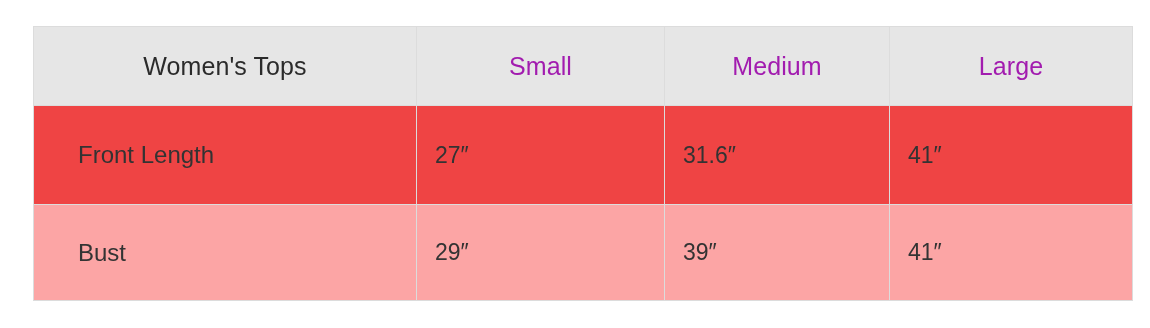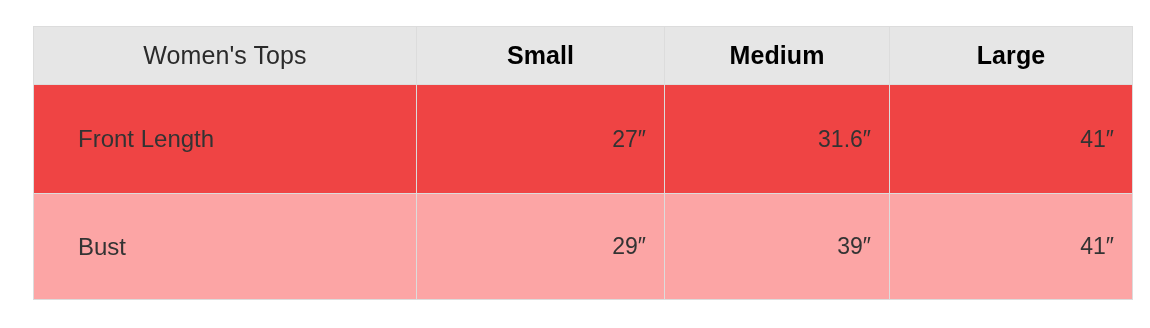--- a/index.html
+++ b/index.html
@@ -40,48 +40,48 @@
   table.size-chart th,
   table.size-chart td {
     border: 1px solid #dcdcdc;
     padding: 0 18px;
     color: #2b2b2b;
     font-weight: normal;
     vertical-align: middle;
   }
 
   
-  thead tr { height: 58px; }
+  thead tr { height: 79px; }
   thead th {
     background: #e6e6e6;
     text-align: center;
     font-size: 25px;
     letter-spacing: 0.1px;
     color: #333333;
   }
   thead th.title-cell {
     font-weight: normal;
   }
   thead th.size-cell {
-    font-weight: bold;
-    color: #000000;
+    font-weight: normal;
+    color: #a21caf;
   }
 
   
   tbody tr.row-odd  { height: 99px; background: #ef4444; }
   tbody tr.row-even { height: 96px; background: #fca5a5; }
 
   tbody td.label-cell {
     text-align: left;
     font-size: 24px;
     padding-left: 44px;
     color: #333333;
   }
   tbody td.value-cell {
-    text-align: right;
+    text-align: left;
     font-size: 23px;
     color: #333333;
   }
 </style>
 </head>
 <body>
 
 <div id="size-chart-wrap">
   <table class="size-chart">
     <colgroup>

